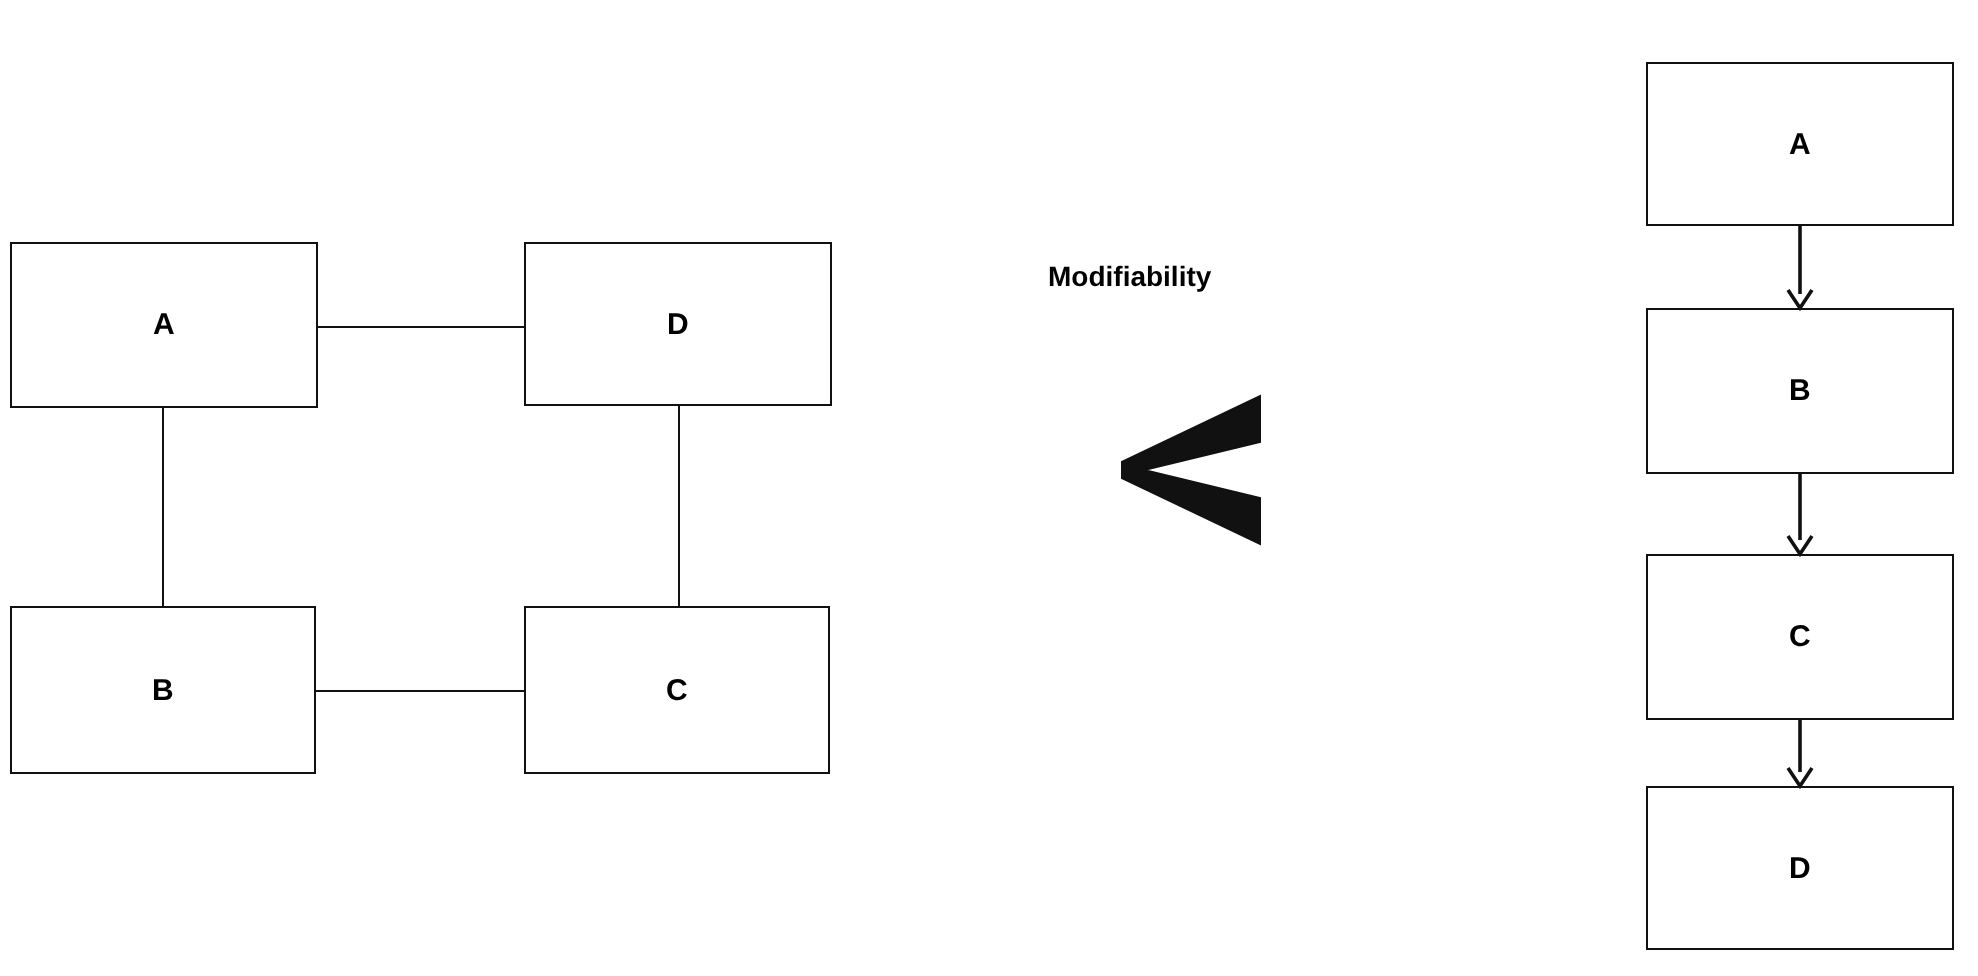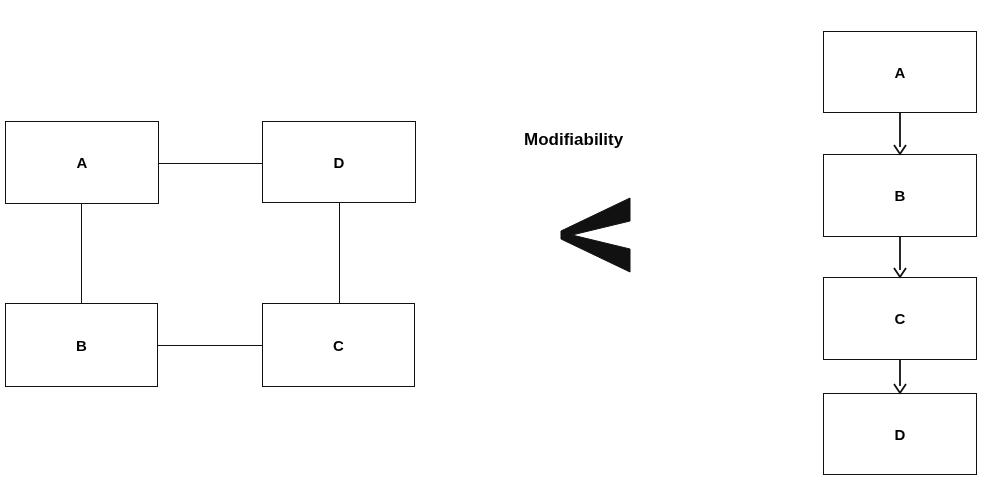--- a/index.html
+++ b/index.html
@@ -46,21 +46,21 @@
   .comparator {
     position: absolute;
     left: 558px;
     top: 195px;
     width: 78px;
     height: 80px;
   }
   .caption {
     position: absolute;
     font-family: "Liberation Sans", sans-serif;
-    font-size: 17px;
+    font-size: 14px;
     font-weight: bold;
     color: #000000;
     white-space: nowrap;
     line-height: 1;
   }
   .arrow-layer {
     position: absolute;
     left: 0;
     top: 0;
     width: 989px;

